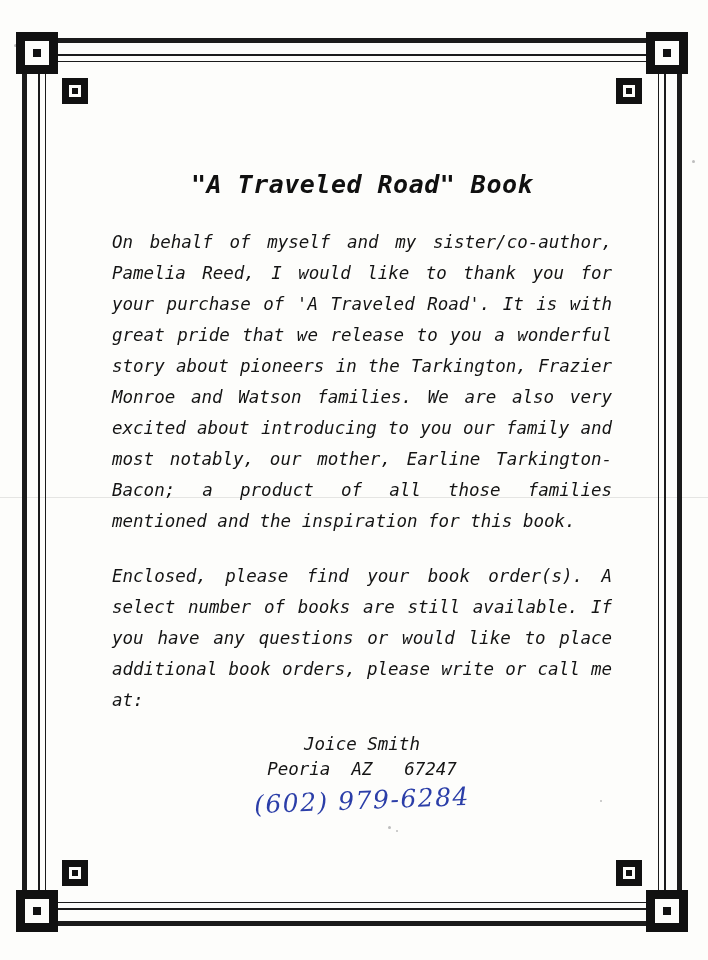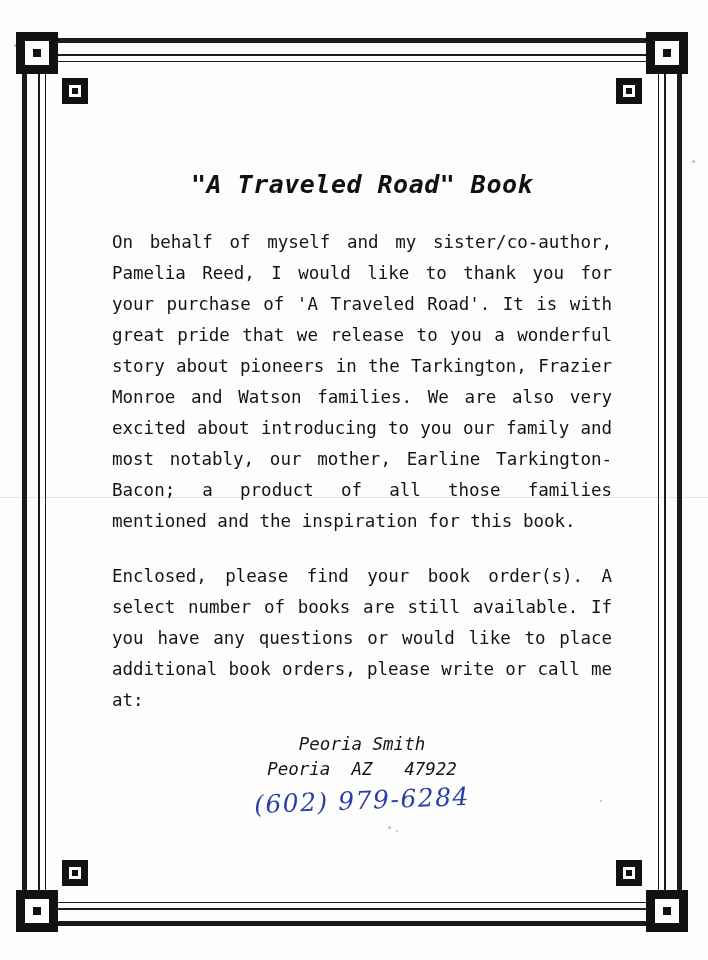--- a/index.html
+++ b/index.html
@@ -129,20 +129,21 @@
     font-size: 25px;
     color: #101010;
     text-align: center;
     letter-spacing: 0.5px;
     margin: 0 0 28px 0;
     white-space: nowrap;
   }
 
   .para {
     font-family: "DejaVu Sans Mono", monospace;
+    font-style: italic;
     font-size: 17.5px;
     line-height: 31px;
     color: #141414;
     text-align: justify;
     margin: 0 0 24px 0;
   }
   .para:last-of-type { margin-bottom: 8px; }
 
   .sig-block {
     margin-top: 16px;
@@ -229,19 +230,19 @@
     </div>
   </div>
 
   <div id="content">
     <h1 class="doc-title">"A Traveled Road" Book</h1>
 
     <p class="para">On behalf of myself and my sister/co-author, Pamelia Reed, I would like to thank you for your purchase of 'A Traveled Road'.  It is with great pride that we release to you a wonderful story about pioneers in the Tarkington, Frazier Monroe and Watson families.  We are also very excited about introducing to you our family and most notably, our mother, Earline Tarkington-Bacon; a product of all those families mentioned and the inspiration for this book.</p>
     <p class="para">Enclosed, please find your book order(s).  A select number of books are still available.  If you have any questions or would like to place additional book orders, please write or call me at:</p>
 
     <div class="sig-block">
-      <div class="sig-line">Peoria Smith</div>
-      <div class="sig-line">Peoria  AZ   47922</div>
+      <div class="sig-line">Joice Smith</div>
+      <div class="sig-line">Peoria  AZ   67247</div>
       <div class="handwritten">(602) 979-6284</div>
     </div>
   </div>
 
 </div>
 
 </body></html>

